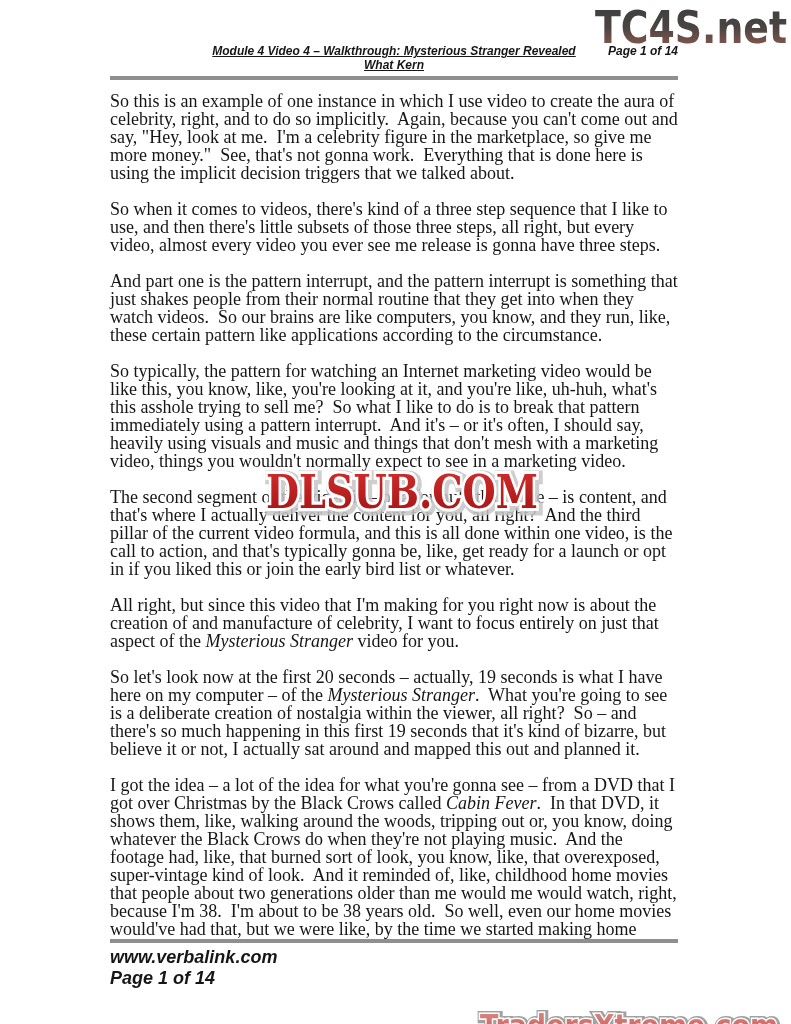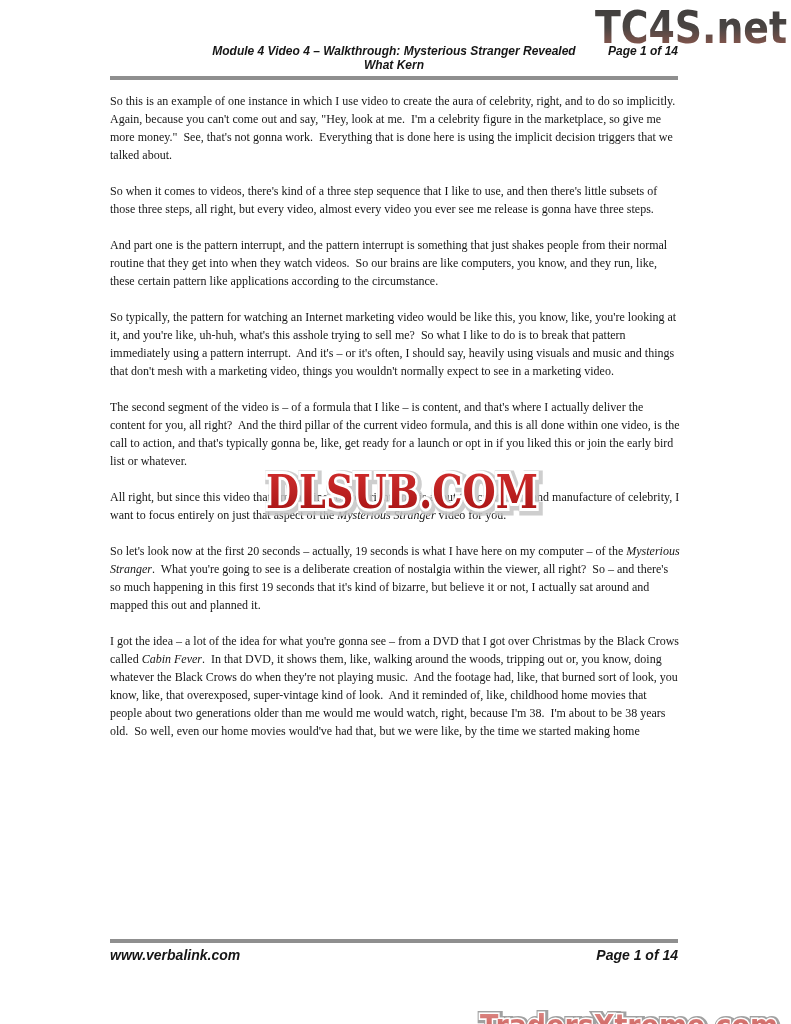--- a/index.html
+++ b/index.html
@@ -5,44 +5,44 @@
   html,body{margin:0;padding:0;background:#fff;}
   .page{position:relative;width:791px;height:1024px;background:#ffffff;overflow:hidden;
         font-family:"Liberation Serif",serif;color:var(--text_black,#161616);}
 
   
   .tc4s{position:absolute;top:4px;right:1px;}
 
   
   .header{position:absolute;top:44px;left:110px;width:568px;}
   .header-center{text-align:center;font-family:"Liberation Sans",sans-serif;
-                 font-weight:bold;font-style:italic;font-size:12px;line-height:14px;}
+                 font-weight:bold;font-style:italic;font-size:12px;line-height:14px;text-decoration:underline;}
   .header-page{position:absolute;right:0;top:0;font-family:"Liberation Sans",sans-serif;
                font-weight:bold;font-style:italic;font-size:12px;line-height:14px;}
   .rule{height:4px;background:var(--rule_gray,#8f8f8f);}
   .header-rule{position:absolute;top:76px;left:110px;width:568px;}
 
   
   .body{position:absolute;top:92px;left:110px;width:570px;
-        font-size:12px;line-height:18px;white-space:pre-wrap;}
+        font-size:18px;line-height:18px;white-space:pre-wrap;}
   .body p{margin:0 0 18px 0;}
   .body em{}
 
   
   .watermark{position:absolute;left:254px;top:462px;pointer-events:none;}
   .wm-shadow{font-family:"DejaVu Serif",serif;font-weight:bold;font-size:46px;
              fill:#cfcfcf;stroke:#c6c6c6;stroke-width:11px;paint-order:stroke;opacity:.85;}
   .wm-front{font-family:"DejaVu Serif",serif;font-weight:bold;font-size:46px;
             fill:url(#wmGrad);stroke:#ffffff;stroke-width:6px;paint-order:stroke;}
 
   
   .footer{position:absolute;top:939px;left:110px;width:568px;}
-  .footer-row{display:flex;justify-content:space-between;margin-top:4px;
+  .footer-row{display:flex;margin-top:4px;
               font-family:"Liberation Sans",sans-serif;font-weight:bold;font-style:italic;
-              font-size:14px;}
+              font-size:18px;flex-direction:column;}
 
   
   .banner{position:absolute;left:472px;top:1004px;}
   .bn-shadow{font-family:"DejaVu Sans",sans-serif;font-weight:bold;font-size:31px;
              fill:#8a8a8a;stroke:#8a8a8a;stroke-width:8px;paint-order:stroke;opacity:.8;}
   .bn-front{font-family:"DejaVu Sans",sans-serif;font-weight:bold;font-size:31px;
             fill:url(#bnGrad);stroke:#ffffff;stroke-width:3.2px;paint-order:stroke;}
 
   .tc-text{font-family:"DejaVu Sans",sans-serif;font-weight:bold;font-size:44px;
            fill:url(#tcGrad);}

